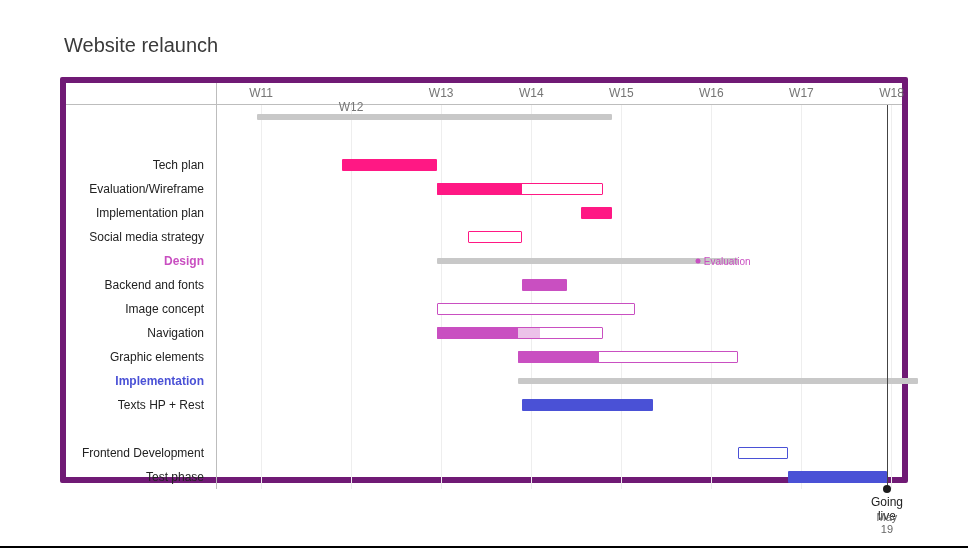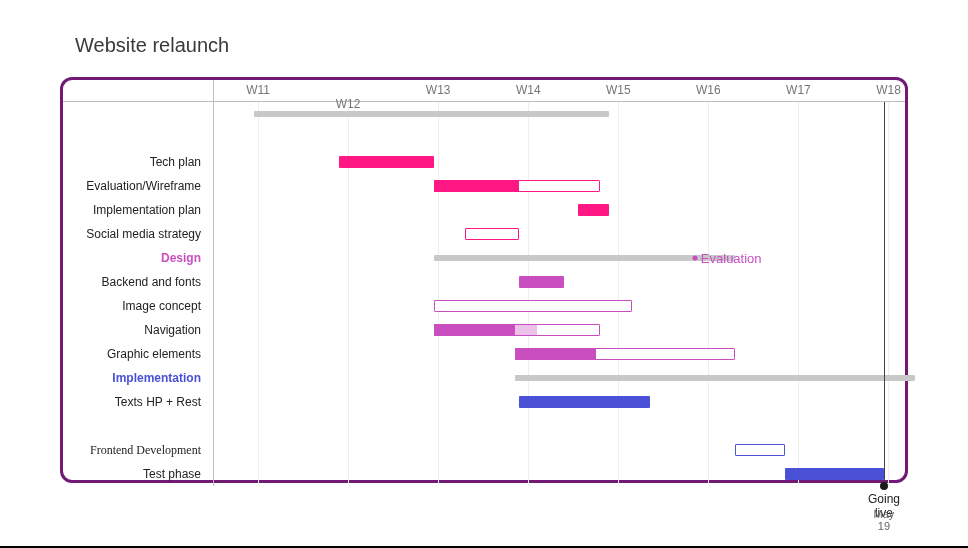--- a/index.html
+++ b/index.html
@@ -3,27 +3,27 @@
 <meta charset="utf-8">
 <style>
   * { box-sizing: border-box; }
   html, body { margin: 0; padding: 0; font-family: "Helvetica Neue", Arial, sans-serif; background: #fff; }
   .page {
     width: 968px; height: 548px; position: relative;
     border-bottom: 2px solid #000;
     padding: 34px 60px 0 60px;
   }
   .title {
-    font-size: 20px; font-weight: 400; color: #3a3a3a; margin: 0 0 20px 15px;
+    font-size: 20px; font-weight: 400; color: #3a3a3a; margin: 0 0 20px 4px;
   }
   .gantt {
     position: relative;
     width: 848px;
-    border: 3px solid #701a75;
-    border-radius: 12px;
+    border: 6px solid #701a75;
+    border-radius: 2px;
     background: #fff;
   }
   .headers {
     position: relative; height: 22px;
     border-bottom: 1px solid #bdbdbd;
   }
   .label-col-sep {
     position: absolute; left: 150px; top: 0; bottom: 0;
     border-left: 1px solid #bdbdbd;
   }
@@ -62,21 +62,21 @@
   }
   .milestone-sub {
     position: absolute; font-size: 11px; color: #666; text-align:center;
     transform: translateX(-50%);
   }
   .tiny-ms {
     position: absolute; width:5px; height:5px; border-radius:50%;
     transform: translate(-50%, -50%);
   }
   .tiny-ms-label {
-    position: absolute; font-size: 13px; transform: translateY(-50%);
+    position: absolute; font-size: 10px; transform: translateY(-50%);
   }
 </style>
 </head>
 <body>
 
 <div class="page">
   <h1 class="title">Website relaunch</h1>
   <div class="gantt" id="gantt" style="height: 406px; overflow: visible;">
       <div class="headers">
         <div class="label-col-sep" style="top: 0px; bottom: 0px;"></div>
@@ -145,21 +145,21 @@
           <div class="bar" style="left: 451.716px; width: 81.0581px; background: rgb(201, 79, 193);"></div>
         </div>
         <div class="row" style="top: 264px; position: absolute; left: 0px; right: 0px;">
           <div class="row-label group" style="color: rgb(74, 81, 214);">Implementation</div>
           <div class="bar summary" style="left: 451.716px; width: 400.787px;"></div>
         </div>
         <div class="row" style="top: 288px; position: absolute; left: 0px; right: 0px;">
           <div class="row-label" style="color: rgb(34, 34, 34);">Texts HP + Rest</div>
           <div class="bar" style="left: 456.219px; width: 130.594px; background: rgb(74, 81, 214);"></div>
         </div>
-        <div class="row" style="top: 336px; position: absolute; left: 0px; right: 0px; font-family: Liberation Serif, serif;">
+        <div class="row" style="top: 336px; position: absolute; left: 0px; right: 0px;">
           <div class="row-label" style="color: rgb(34, 34, 34);">Frontend Development</div>
           <div class="bar outline" style="left: 672.374px; width: 49.5355px; border: 1.5px solid rgb(74, 81, 214); background: rgb(255, 255, 255);"></div>
         </div>
         <div class="row" style="top: 360px; position: absolute; left: 0px; right: 0px;">
           <div class="row-label" style="color: rgb(34, 34, 34);">Test phase</div>
           <div class="bar" style="left: 721.91px; width: 99.071px; background: rgb(74, 81, 214);"></div>
         </div>
         <div class="milestone-line" style="left: 820.981px;"></div>
         <div class="milestone-dot" style="left: 820.981px; top: 384px;"></div>
       </div>

